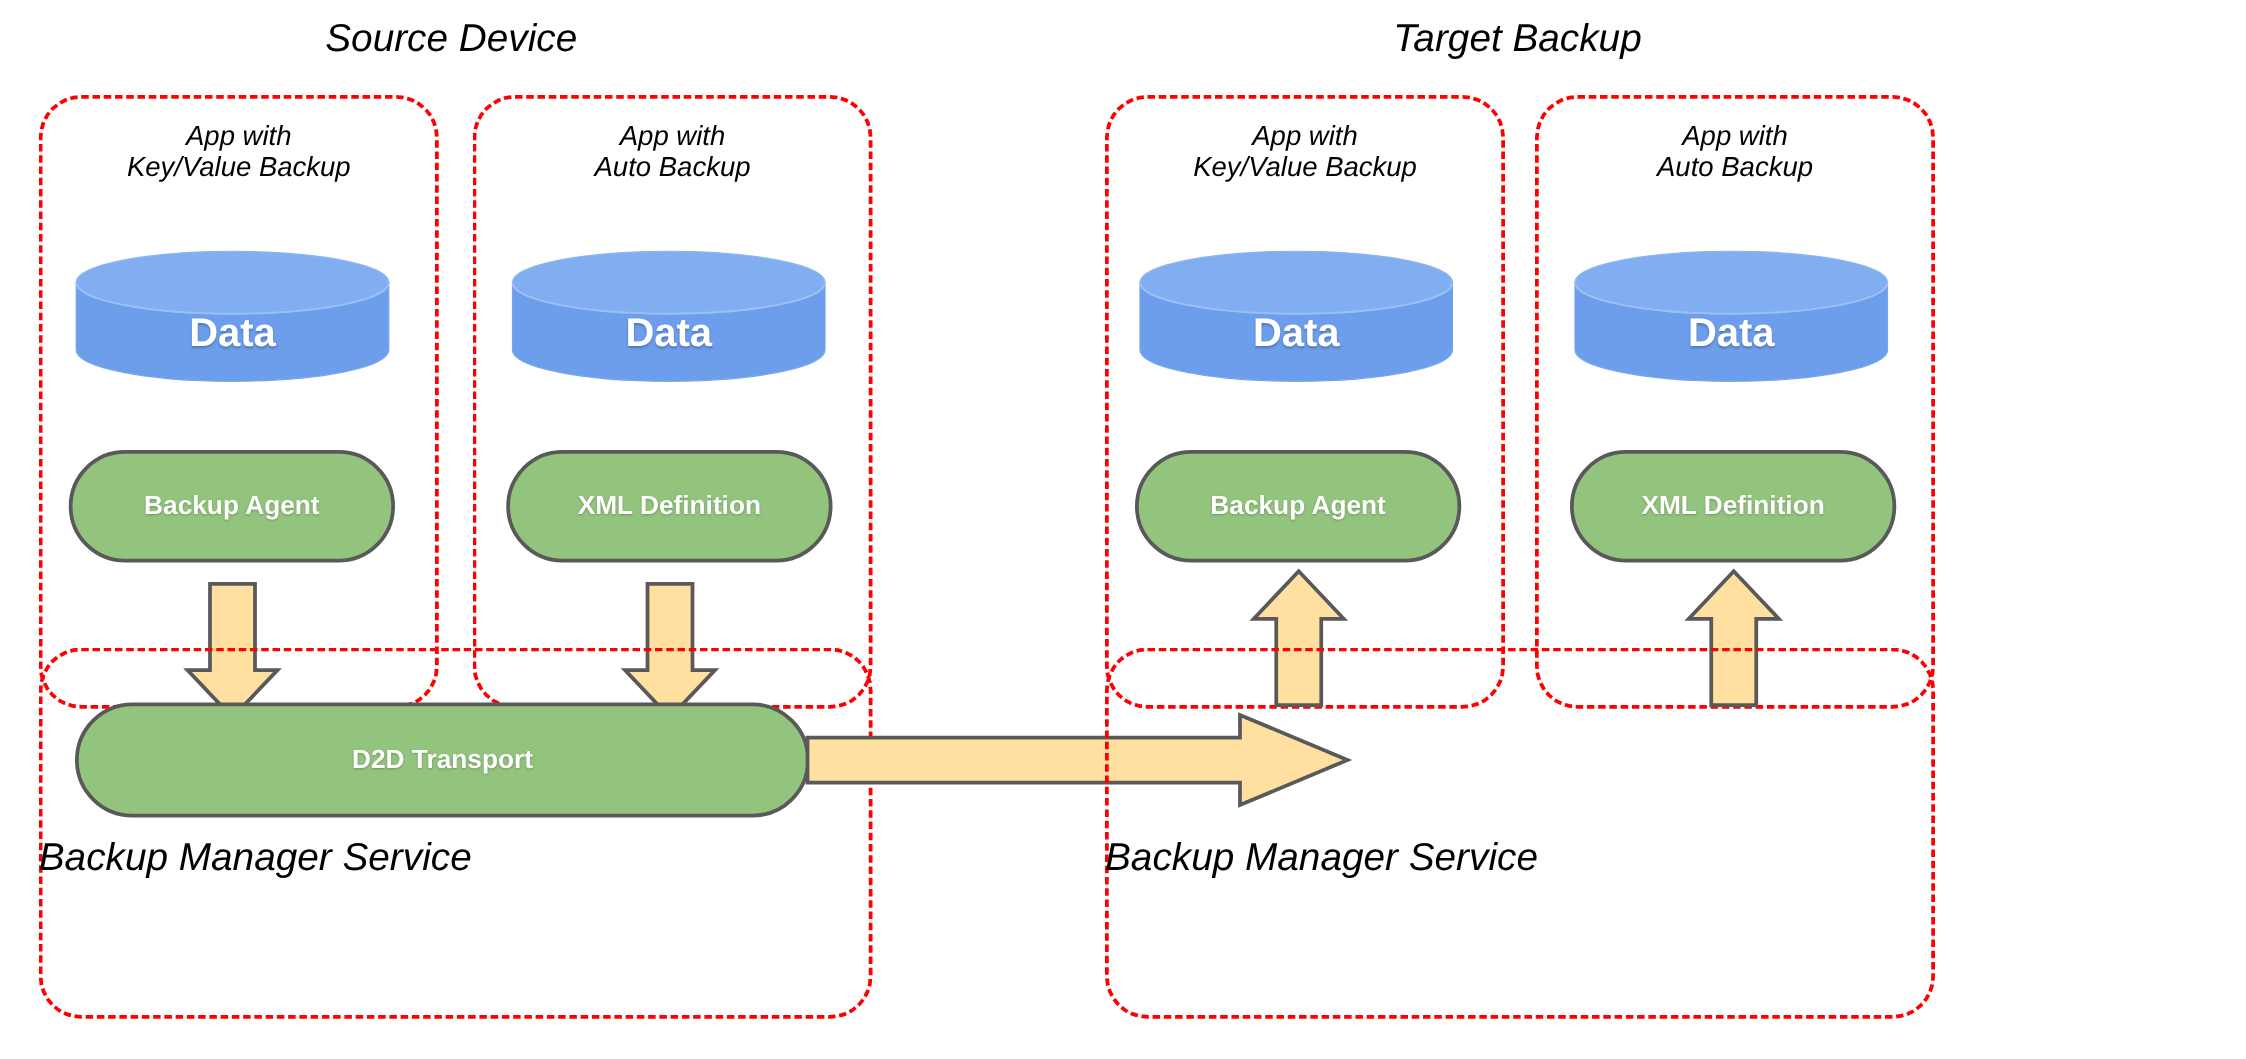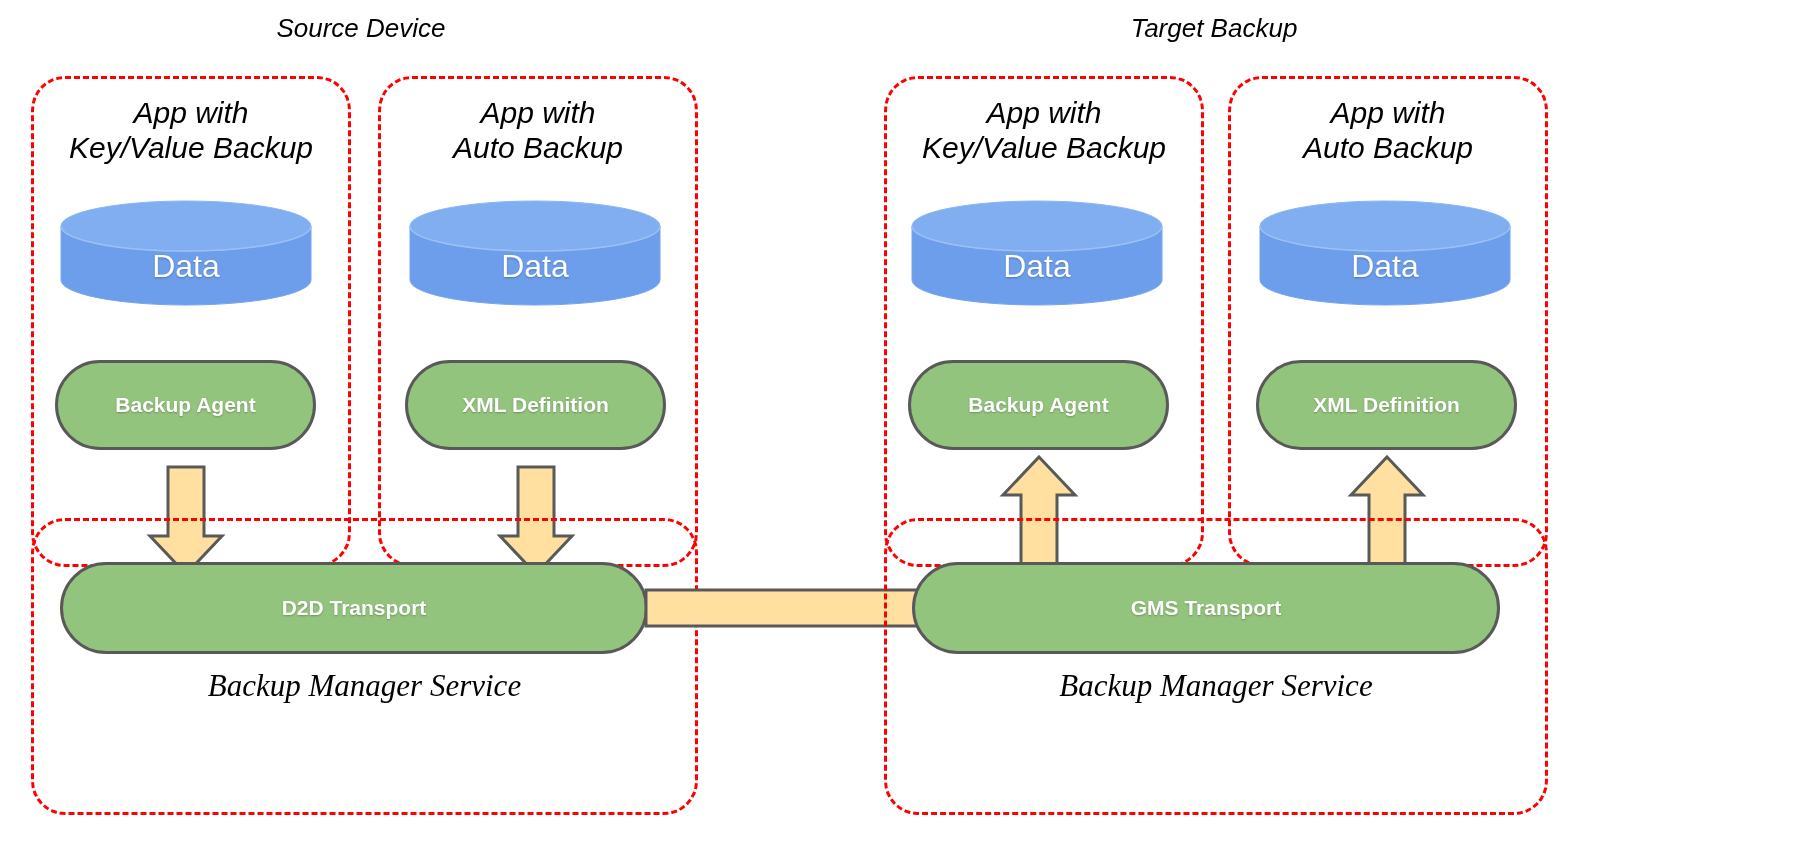--- a/index.html
+++ b/index.html
@@ -21,59 +21,58 @@
     position: absolute;
     border: 3px dashed #ff0000;
     border-radius: 34px;
     box-sizing: border-box;
     background: transparent;
   }
   .device-title {
     position: absolute;
     font-style: italic;
     font-weight: 400;
-    font-size: 26px;
+    font-size: 31px;
     color: #000000;
     text-align: center;
     white-space: nowrap;
     line-height: 1.1;
   }
   .app-title {
     position: absolute;
     font-style: italic;
     font-weight: 400;
-    font-size: 30px;
+    font-size: 22px;
     color: #000000;
     text-align: center;
     line-height: 1.15;
     width: 100%;
     left: 0;
   }
   .service-title {
     position: absolute;
     font-style: italic;
     font-weight: 400;
     font-size: 31px;
     color: #000000;
-    text-align: center;
+    text-align: left;
     width: 100%;
     left: 0;
     white-space: nowrap;
-    font-family: Liberation Serif, serif;
   }
   .cylinder {
     position: absolute;
   }
   .cylinder svg { display: block; }
   .cyl-label {
     position: absolute;
     width: 100%;
     left: 0;
     text-align: center;
-    font-weight: normal;
+    font-weight: bold;
     font-size: 32px;
     color: #ffffff;
     text-shadow: 0 1px 2px rgba(0,0,0,0.25);
   }
   .pill {
     position: absolute;
     background: #93c47d;
     border: 3px solid #595959;
     box-sizing: border-box;
     display: flex;
@@ -222,21 +221,18 @@
   </div>
 
   <div class="arrow" style="left:1349px; top:455px; width:76px; height:110px;">
     <svg width="76" height="110" viewBox="0 0 76 110">
       <path d="M38,2 L74,40 L56,40 L56,109 L20,109 L20,40 L2,40 Z" fill="#ffe0a0" stroke="#595959" stroke-width="3" stroke-linejoin="miter"></path>
     </svg>
   </div>
 
   <div class="dashed-box" style="left:884px; top:518px; width:664px; height:297px;"></div>
 
-  <div class="pill" style="left:912px; top:562px; width:588px; height:92px; border-radius:46px;">
-    <span>GMS Transport</span>
-  </div>
 
   <div style="position:absolute; left:884px; top:668px; width:664px;">
     <div class="service-title" style="position:relative; top:0;">Backup Manager Service</div>
   </div>
 
 </div>
 
 </body></html>

